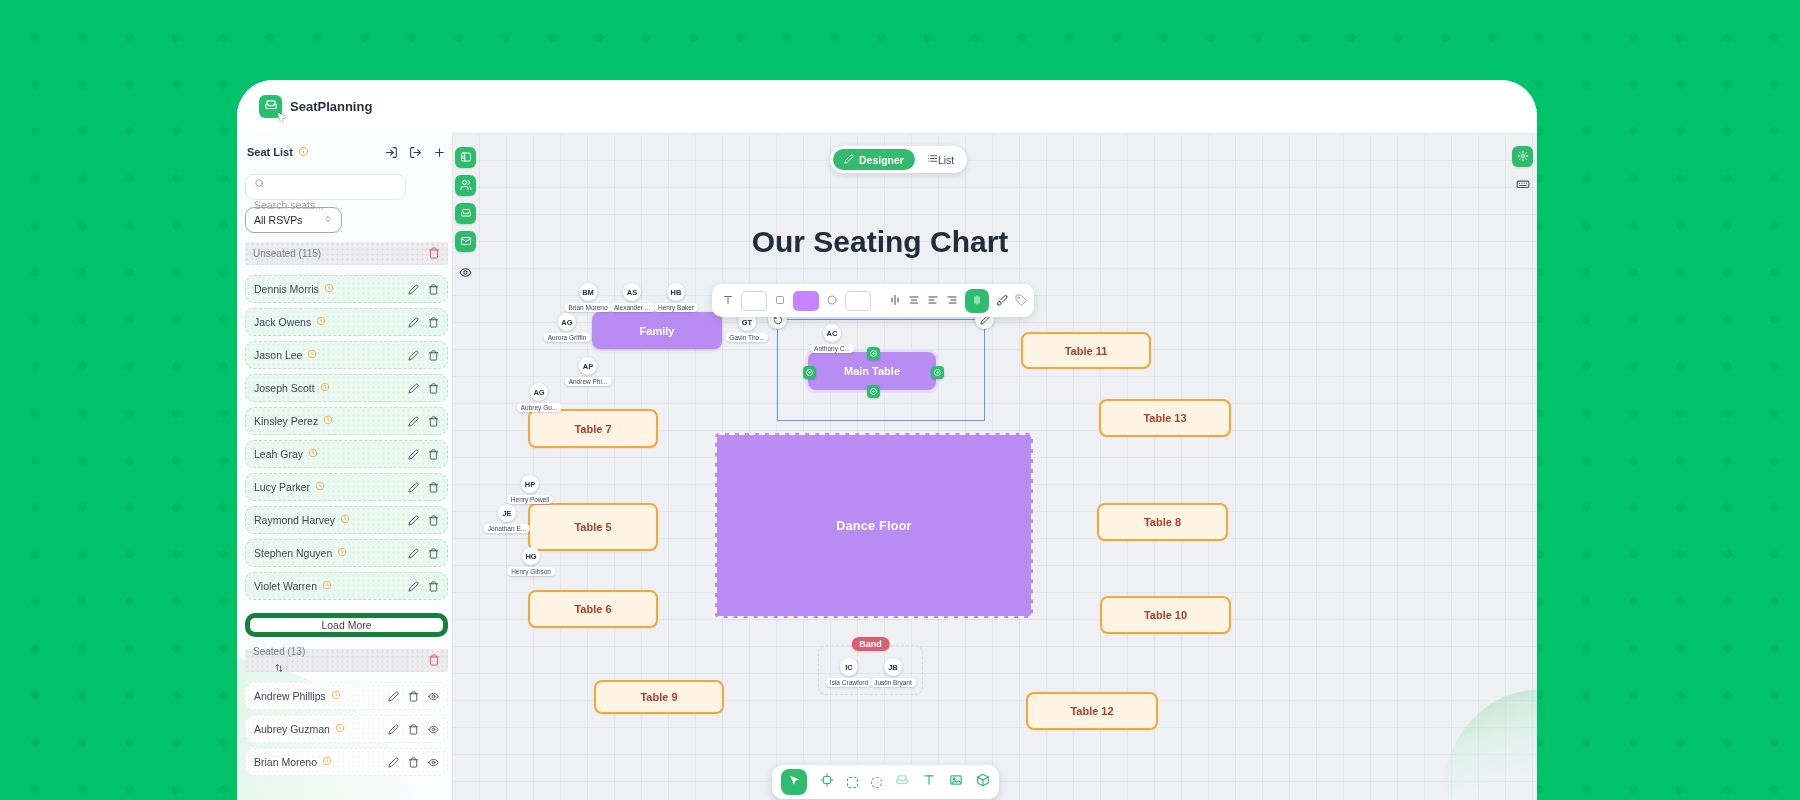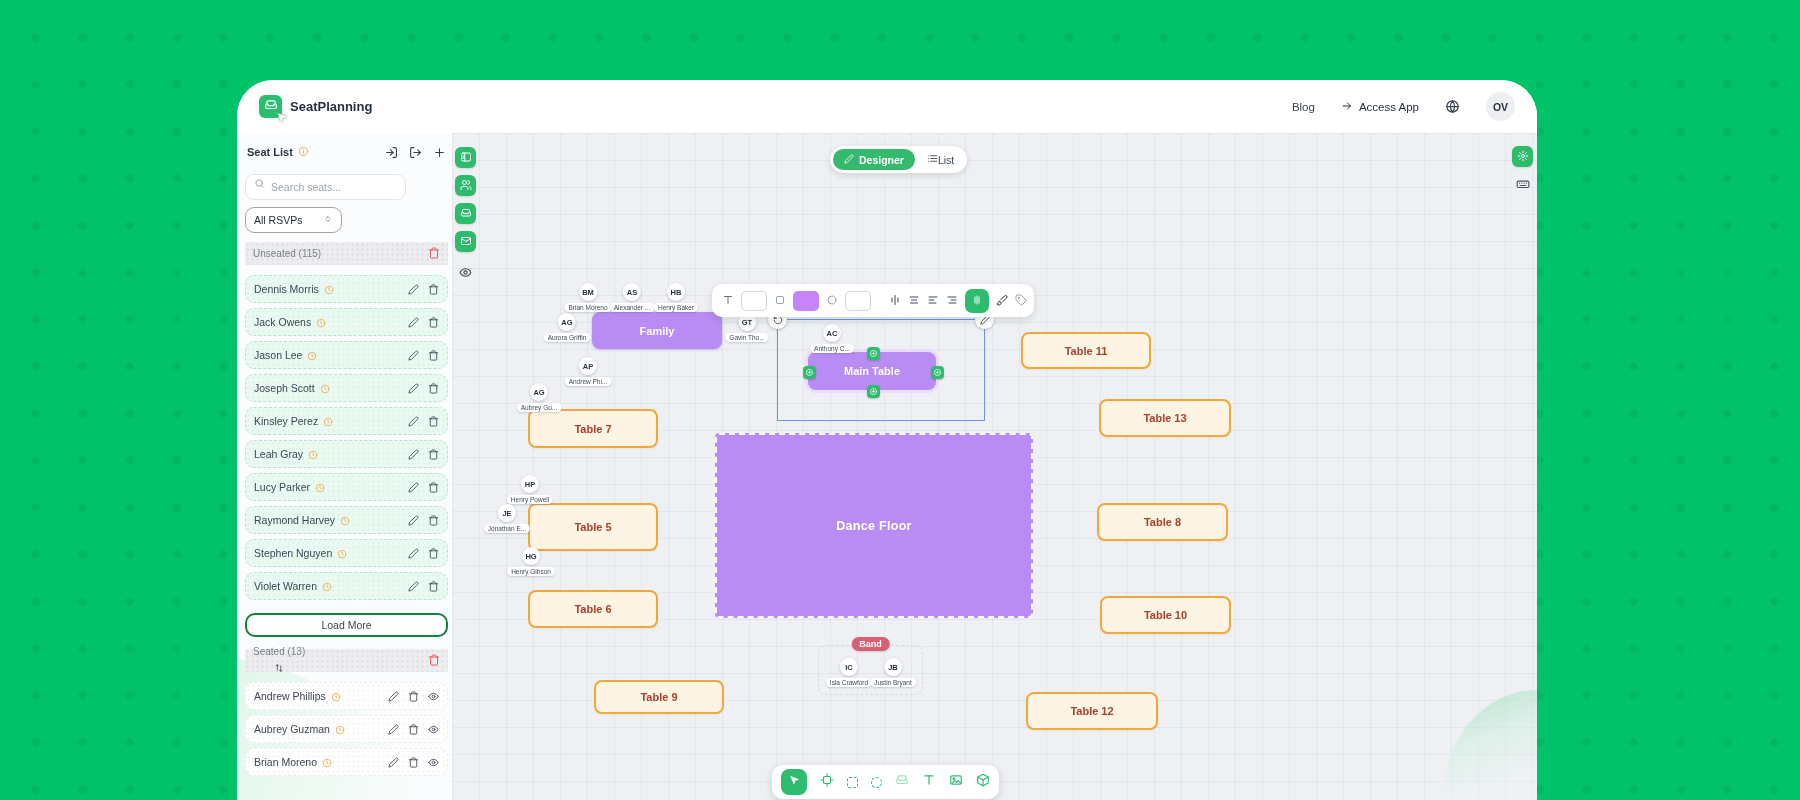--- a/index.html
+++ b/index.html
@@ -33,21 +33,21 @@
 
   
   .sidebar { position:absolute; left:0; top:53px; width:215px; bottom:0; padding:10px 4px 0 8px; z-index:10; }
   .sb-head { display:flex; align-items:center; justify-content:space-between; height:18px; margin-bottom:13px; padding:0 2px; }
   .sb-title-wrap { display:flex; align-items:center; gap:5px; }
   .sb-title { font-size:11px; font-weight:600; color:#2b3543; }
   .sb-head-icons { display:flex; align-items:center; gap:11px; color:#353e4b; }
   .sb-head-icons svg { width:13px; height:13px; display:block; cursor:pointer; }
   .icon-info svg { width:11px; height:11px; color:#f0a93c; }
   .search-box { width:161px; height:26px; border:1px solid #e2e5ea; border-radius:9px; background:#fff;
-    display:flex; gap:6px; padding:0 8px; margin-bottom:7px; }
+    display:flex; gap:6px; padding:0 8px; margin-bottom:7px;flex-direction:column; }
   .search-box svg { width:11px; height:11px; color:#9aa3b0; flex:none; }
   .search-box input { border:none; outline:none; width:100%; font-size:10.5px; color:#374151; background:transparent; }
   .search-box input::placeholder { color:#9aa3b0; }
   .rsvp-select { width:97px; height:26px; border:1px solid #a3a3a3; border-radius:9px; background:#fff;
     display:flex; align-items:center; justify-content:space-between; padding:0 8px; font-size:10.5px;
     font-weight:500; color:#1f2937; cursor:pointer; margin-bottom:9px; }
   .rsvp-select svg { width:10px; height:10px; color:#6b7280; }
   .section-band { height:23px; background:#ededef;
     background-image:radial-gradient(rgba(0,0,0,.05) 1px, transparent 1.2px); background-size:5px 5px;
     display:flex; align-items:center; justify-content:space-between; padding:0 8px; border-radius:2px;
@@ -55,25 +55,25 @@
   .band-left { display:flex; align-items:center; gap:6px;flex-direction:column; }
   .section-band svg.trash-red { width:12px; height:12px; color:#e06069; cursor:pointer; }
   .section-band svg.sort-ic { width:10px; height:10px; color:#4a5360; cursor:pointer; }
   .guest-list { margin-top:10px; }
   .guest-item { height:28px; border-radius:9px; display:flex; align-items:center; justify-content:space-between;
     padding:0 8px; margin-bottom:5px; cursor:pointer; }
   .guest-item.mint { background:#eaf9f1; border:1px dashed #b5e4cb;
     background-image:radial-gradient(rgba(40,160,95,.05) 1px, transparent 1.2px); background-size:5px 5px; }
   .guest-item.plain { background:#fff; border:1px dashed #ececee;
     background-image:radial-gradient(rgba(0,0,0,.035) 1px, transparent 1.2px); background-size:5px 5px; }
-  .gi-name { display:flex; align-items:flex-end; gap:5px; font-size:10.5px; color:#3d4754; }
+  .gi-name { display:flex; align-items:flex-start; gap:5px; font-size:10.5px; color:#3d4754; }
   .gi-name svg { width:10px; height:10px; color:#f0a93c; }
   .gi-actions { display:flex; align-items:center; gap:9px; color:#4a5360; }
   .gi-actions svg { width:11px; height:11px; display:block; cursor:pointer; }
-  .load-more { width:100%; height:24px; margin:8px 0 12px; background:#fff; border:2px solid #15803d;
+  .load-more { width:100%; height:24px; margin:8px 0 12px; background:#fff; border:5px solid #15803d;
     border-radius:10px; font-size:10.5px; color:#3d4754; font-family:inherit; cursor:pointer; }
   .swoosh-left { position:absolute; left:-55px; bottom:-40px; width:235px; height:185px;
     border-top-right-radius:95%; z-index:6;
     background:linear-gradient(110deg,#dcf4e8 5%, #edfaf3 55%, rgba(255,255,255,0)); }
 
   
   .canvas { position:absolute; left:215px; top:53px; right:0; bottom:0; background:#eef0f3; overflow:hidden;
     background-image:linear-gradient(rgba(110,120,140,.08) 1px, transparent 1px),
                      linear-gradient(90deg, rgba(110,120,140,.08) 1px, transparent 1px);
     background-size:27px 27px; }
@@ -170,36 +170,20 @@
         <span class="logo-box">
           <i><svg viewBox="0 0 24 24" fill="none" stroke="currentColor" stroke-width="2" stroke-linecap="round" stroke-linejoin="round">
                 <path d="M19 9V7a2 2 0 0 0-2-2H7a2 2 0 0 0-2 2v2"></path>
                 <path d="M3 16a2 2 0 0 0 2 2h14a2 2 0 0 0 2-2v-4a2 2 0 0 0-4 0v1H7v-1a2 2 0 0 0-4 0Z"></path>
               </svg></i>
           <i class="logo-cursor"><svg viewBox="0 0 24 24" fill="currentColor">
                 <path d="M4 3l7 17 2.5-7.5L21 10Z"></path>
               </svg></i>
         </span>
         <span class="brand-name">SeatPlanning</span>
-      </div>
-      <div class="top-nav">
-        <span class="nav-link">Blog</span>
-        <span class="nav-access">
-          <i><svg viewBox="0 0 24 24" fill="none" stroke="currentColor" stroke-width="2" stroke-linecap="round" stroke-linejoin="round">
-                <path d="M4 12h15"></path>
-                <path d="m13 6 6 6-6 6"></path>
-              </svg></i>
-          <span>Access App</span>
-        </span>
-        <span class="globe-btn"><i><svg viewBox="0 0 24 24" fill="none" stroke="currentColor" stroke-width="2" stroke-linecap="round" stroke-linejoin="round">
-                <circle cx="12" cy="12" r="9"></circle>
-                <path d="M3 12h18"></path>
-                <path d="M12 3a14 14 0 0 1 0 18 14 14 0 0 1 0-18"></path>
-              </svg></i></span>
-        <span class="avatar">OV</span>
       </div>
     </div>
 
     <aside class="sidebar">
       <div class="sb-head">
         <span class="sb-title-wrap">
           <span class="sb-title">Seat List</span>
           <span class="icon-info"><i><svg viewBox="0 0 24 24" fill="none" stroke="currentColor" stroke-width="2" stroke-linecap="round" stroke-linejoin="round">
                   <circle cx="12" cy="12" r="9"></circle>
                   <path d="M12 11v5"></path>
@@ -678,20 +662,21 @@
         </span>
         <span class="tab-list">
           <i><svg viewBox="0 0 24 24" fill="none" stroke="currentColor" stroke-width="2" stroke-linecap="round" stroke-linejoin="round">
                 <path d="M8 6h13M8 12h13M8 18h13"></path>
                 <path d="M3.5 6h.01M3.5 12h.01M3.5 18h.01"></path>
               </svg></i>
           <span>List</span>
         </span>
       </div>
 
+      <div class="canvas-title">Our Seating Chart</div>
 
       <div class="float-toolbar">
         <span class="ft-ic">
             <i><svg viewBox="0 0 24 24" fill="none" stroke="currentColor" stroke-width="2" stroke-linecap="round" stroke-linejoin="round">
                 <path d="M5 5h14"></path>
                 <path d="M12 5v14"></path>
               </svg></i>
           </span>
         <span class="swatch white"></span>
         <span class="ft-ic dim">

